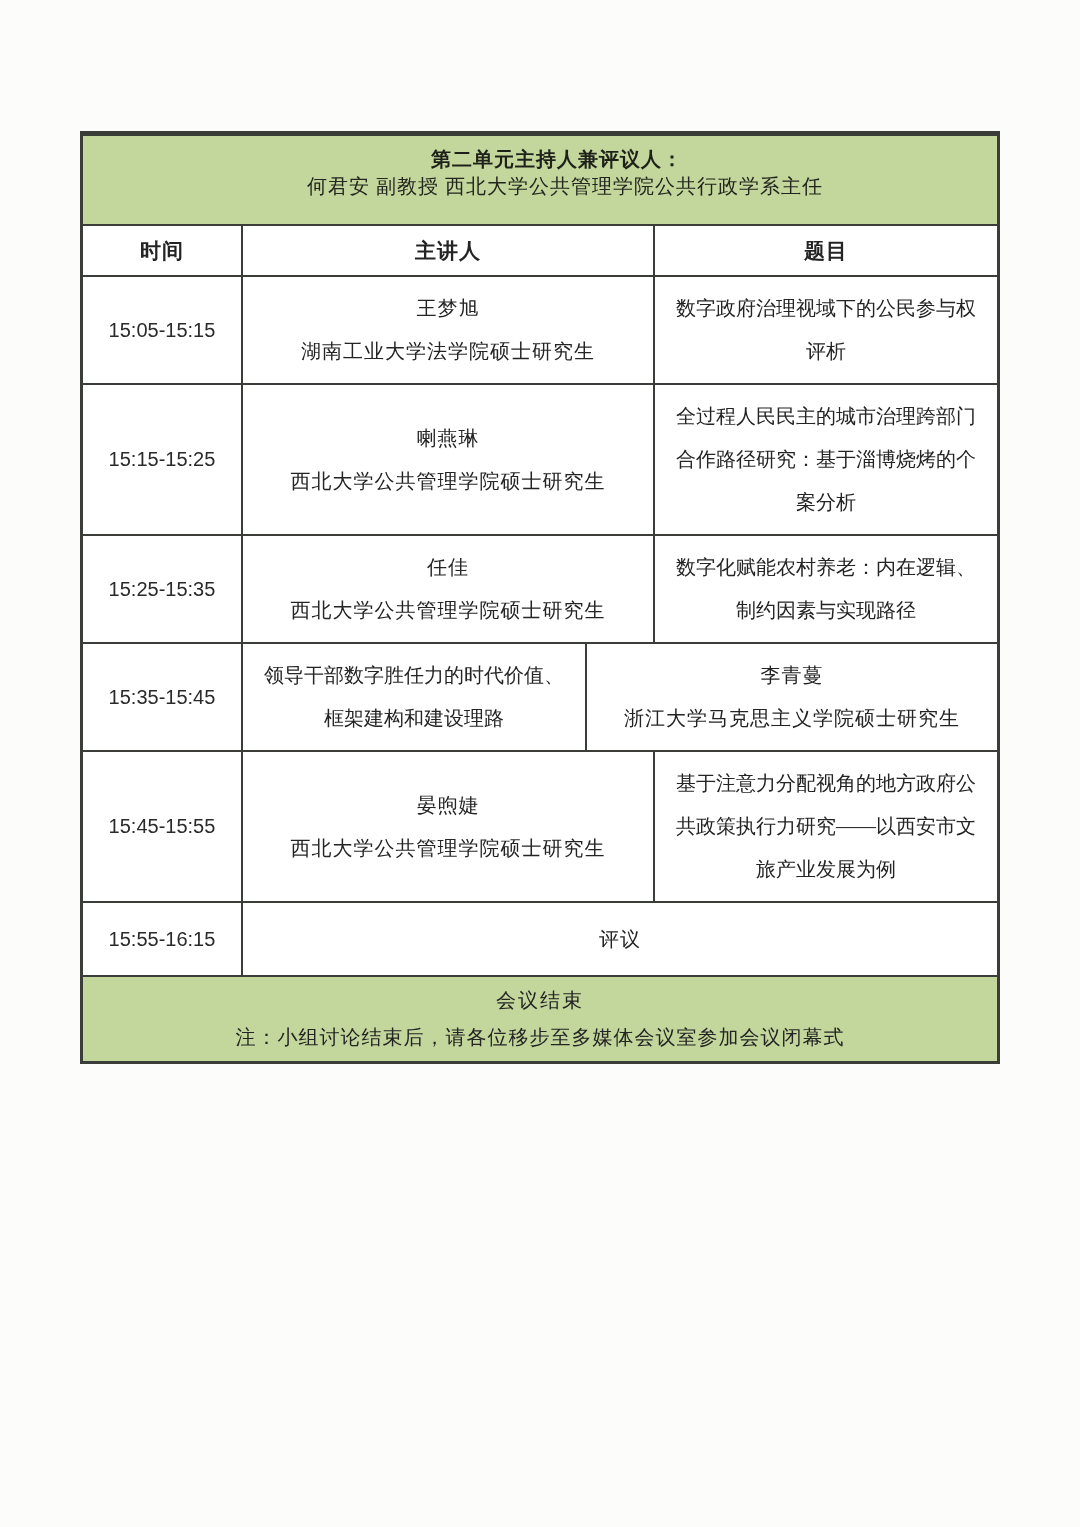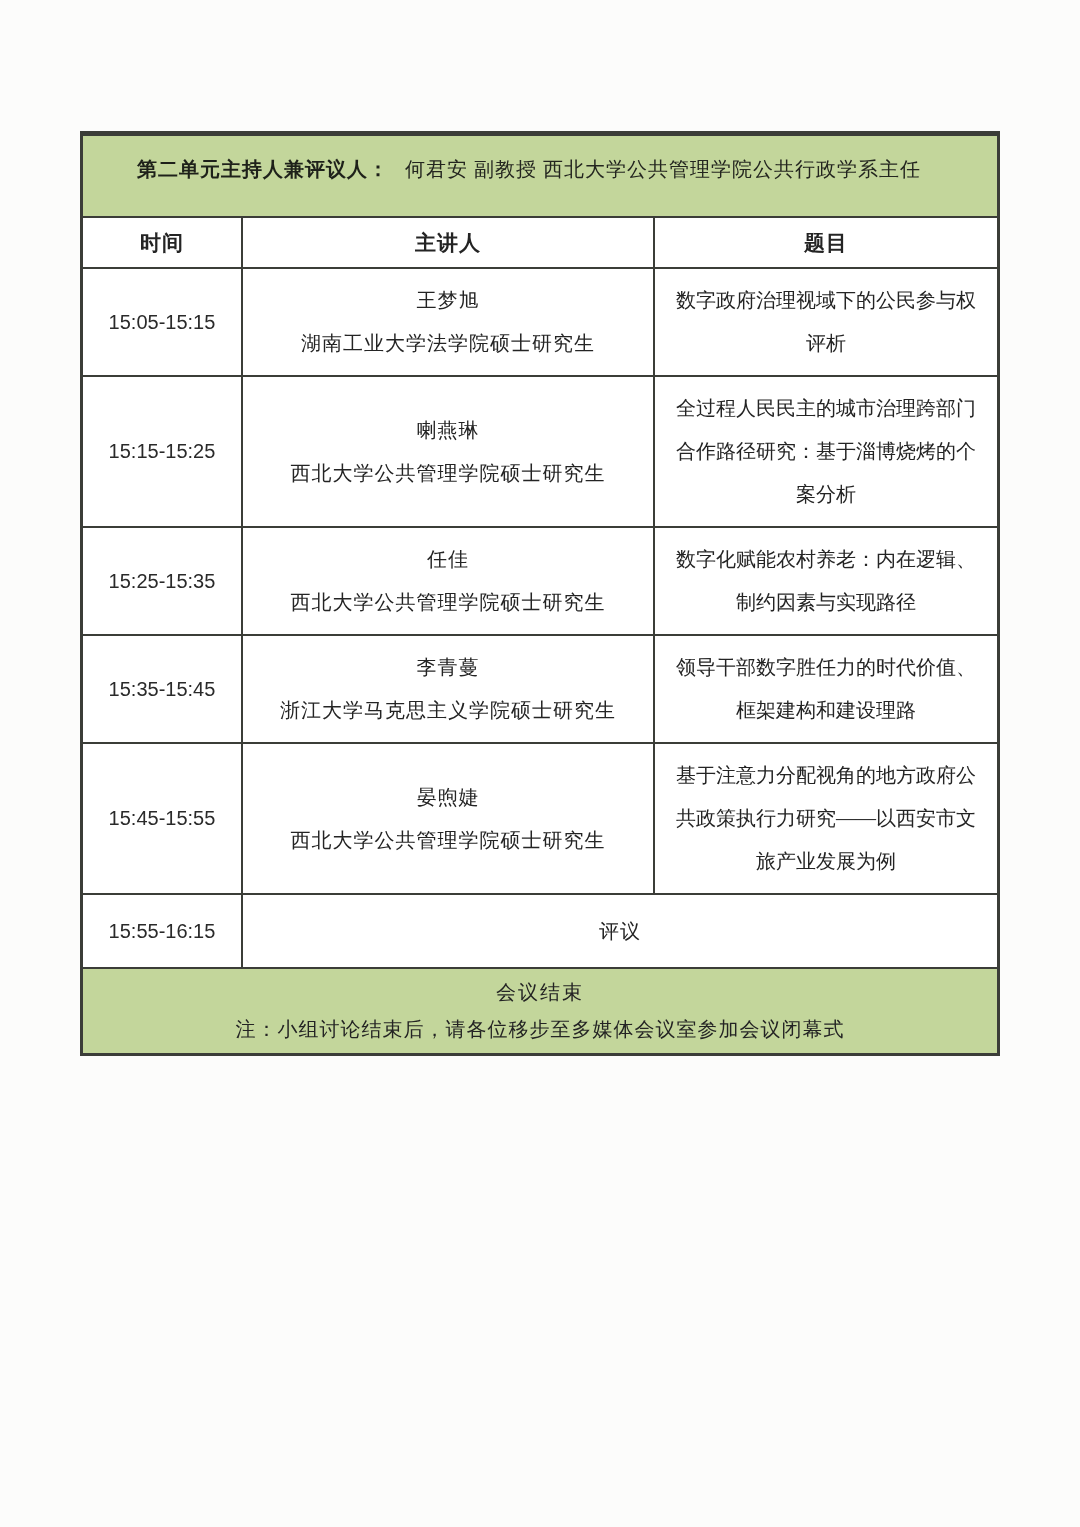--- a/index.html
+++ b/index.html
@@ -37,20 +37,21 @@
   }
 
   
   .moderator-row {
     min-height: 82px;
     border-top: 2px solid #3b3d38;
     display: flex;
     align-items: center;
     padding: 10px 20px 24px 54px;
     font-size: 20px;
+    flex-direction: column;
   }
   .moderator-row .label { font-weight: bold; letter-spacing: 1px; color: #1e211a; }
   .moderator-row .value { margin-left: 16px; letter-spacing: 1px; color: #23251f; }
 
   
   .row { display: flex; border-top: 2px solid #3b3d38; background: #fff; }
   .cell {
     border-left: 2px solid #3b3d38;
     display: flex;
     flex-direction: column;
@@ -139,25 +140,25 @@
     <div class="cell c1 time">15:25-15:35</div>
     <div class="cell c2 speaker-cell">
       <div class="speaker-name">任佳</div>
       <div class="speaker-affiliation">西北大学公共管理学院硕士研究生</div>
     </div>
     <div class="cell c3 topic-cell">数字化赋能农村养老：内在逻辑、制约因素与实现路径</div>
   </div>
 
   <div class="row r4">
     <div class="cell c1 time">15:35-15:45</div>
+    <div class="cell c3 topic-cell">领导干部数字胜任力的时代价值、框架建构和建设理路</div>
     <div class="cell c2 speaker-cell">
       <div class="speaker-name">李青蔓</div>
       <div class="speaker-affiliation">浙江大学马克思主义学院硕士研究生</div>
     </div>
-    <div class="cell c3 topic-cell">领导干部数字胜任力的时代价值、框架建构和建设理路</div>
   </div>
 
   <div class="row r5">
     <div class="cell c1 time">15:45-15:55</div>
     <div class="cell c2 speaker-cell">
       <div class="speaker-name">晏煦婕</div>
       <div class="speaker-affiliation">西北大学公共管理学院硕士研究生</div>
     </div>
     <div class="cell c3 topic-cell">基于注意力分配视角的地方政府公共政策执行力研究——以西安市文旅产业发展为例</div>
   </div>

